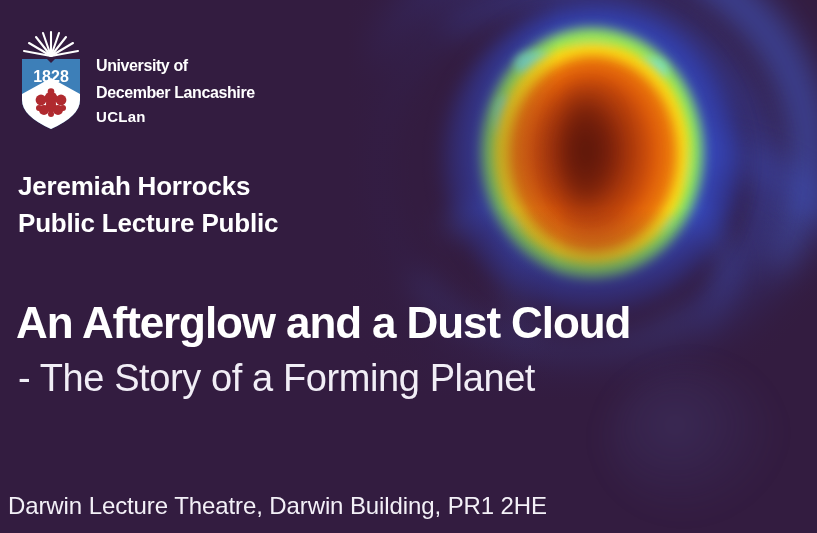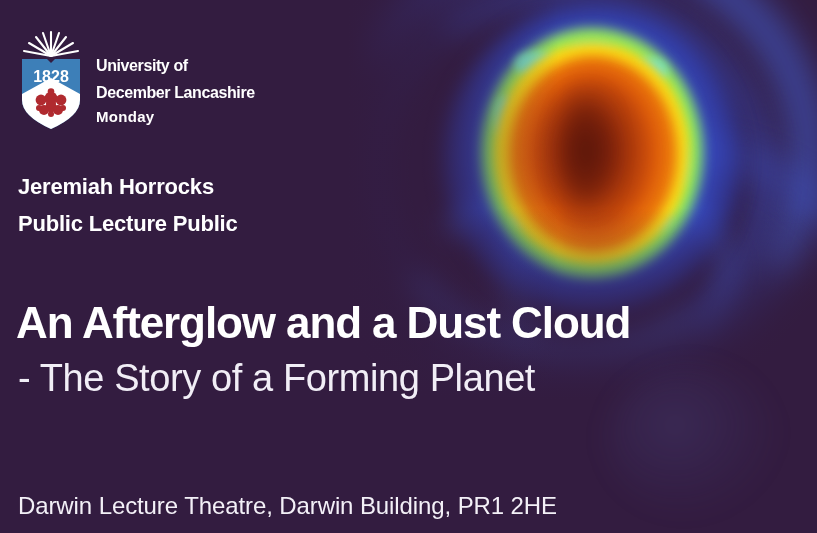--- a/index.html
+++ b/index.html
@@ -192,40 +192,40 @@
     letter-spacing:-0.4px;
   }
   .logo-uclan {
     color:#ffffff; font-weight:bold; font-size:15px; line-height:20px;
     letter-spacing:0.3px; margin-top:1px;
   }
 
   
   #series {
     position:absolute; left:18px; top:168px;
-    color:#ffffff; font-weight:bold; font-size:22px; line-height:37px;
+    color:#ffffff; font-weight:bold; font-size:26px; line-height:37px;
     letter-spacing:-0.2px;
   }
   #main-title {
     position:absolute; left:16px; top:298px;
     color:#ffffff; font-weight:bold; font-size:44px; line-height:50px;
     letter-spacing:-1.1px; white-space:nowrap;
   }
   #subtitle {
     position:absolute; left:18px; top:355px;
     color:#f1eef6; font-weight:300; font-size:38px; line-height:46px;
     letter-spacing:-0.4px; white-space:nowrap;
   }
   #event-date {
     position:absolute; left:18px; top:453px;
     color:#ffffff; font-weight:bold; font-size:27px; line-height:33px;
     letter-spacing:-0.3px; white-space:nowrap;
   }
   #event-venue {
-    position:absolute; left:18px; top:491px;
+    position:absolute; left:8px; top:491px;
     color:#f3f0f7; font-weight:400; font-size:24px; line-height:30px;
     letter-spacing:-0.1px; white-space:nowrap;
   }
 </style>
 </head>
 <body>
 
 <div id="poster">
 
   <div id="astro-image">
@@ -282,21 +282,21 @@
         <circle cx="35" cy="75.5" r="5.0"></circle>
         <circle cx="35" cy="63.5" r="3.3"></circle>
         <circle cx="23" cy="80" r="3.0"></circle>
         <circle cx="47" cy="80" r="3.0"></circle>
         <circle cx="35" cy="86" r="3.0"></circle>
       </g>
     </svg>
     <div id="logo-words">
       <div class="logo-line">University of</div>
       <div class="logo-line">December Lancashire</div>
-      <div class="logo-uclan">Monday</div>
+      <div class="logo-uclan">UCLan</div>
     </div>
   </div>
 
   <div id="series">
     <div>Jeremiah Horrocks</div>
     <div>Public Lecture Public</div>
   </div>
 
   <div id="main-title">An Afterglow and a Dust Cloud</div>
   <div id="subtitle">- The Story of a Forming Planet</div>

